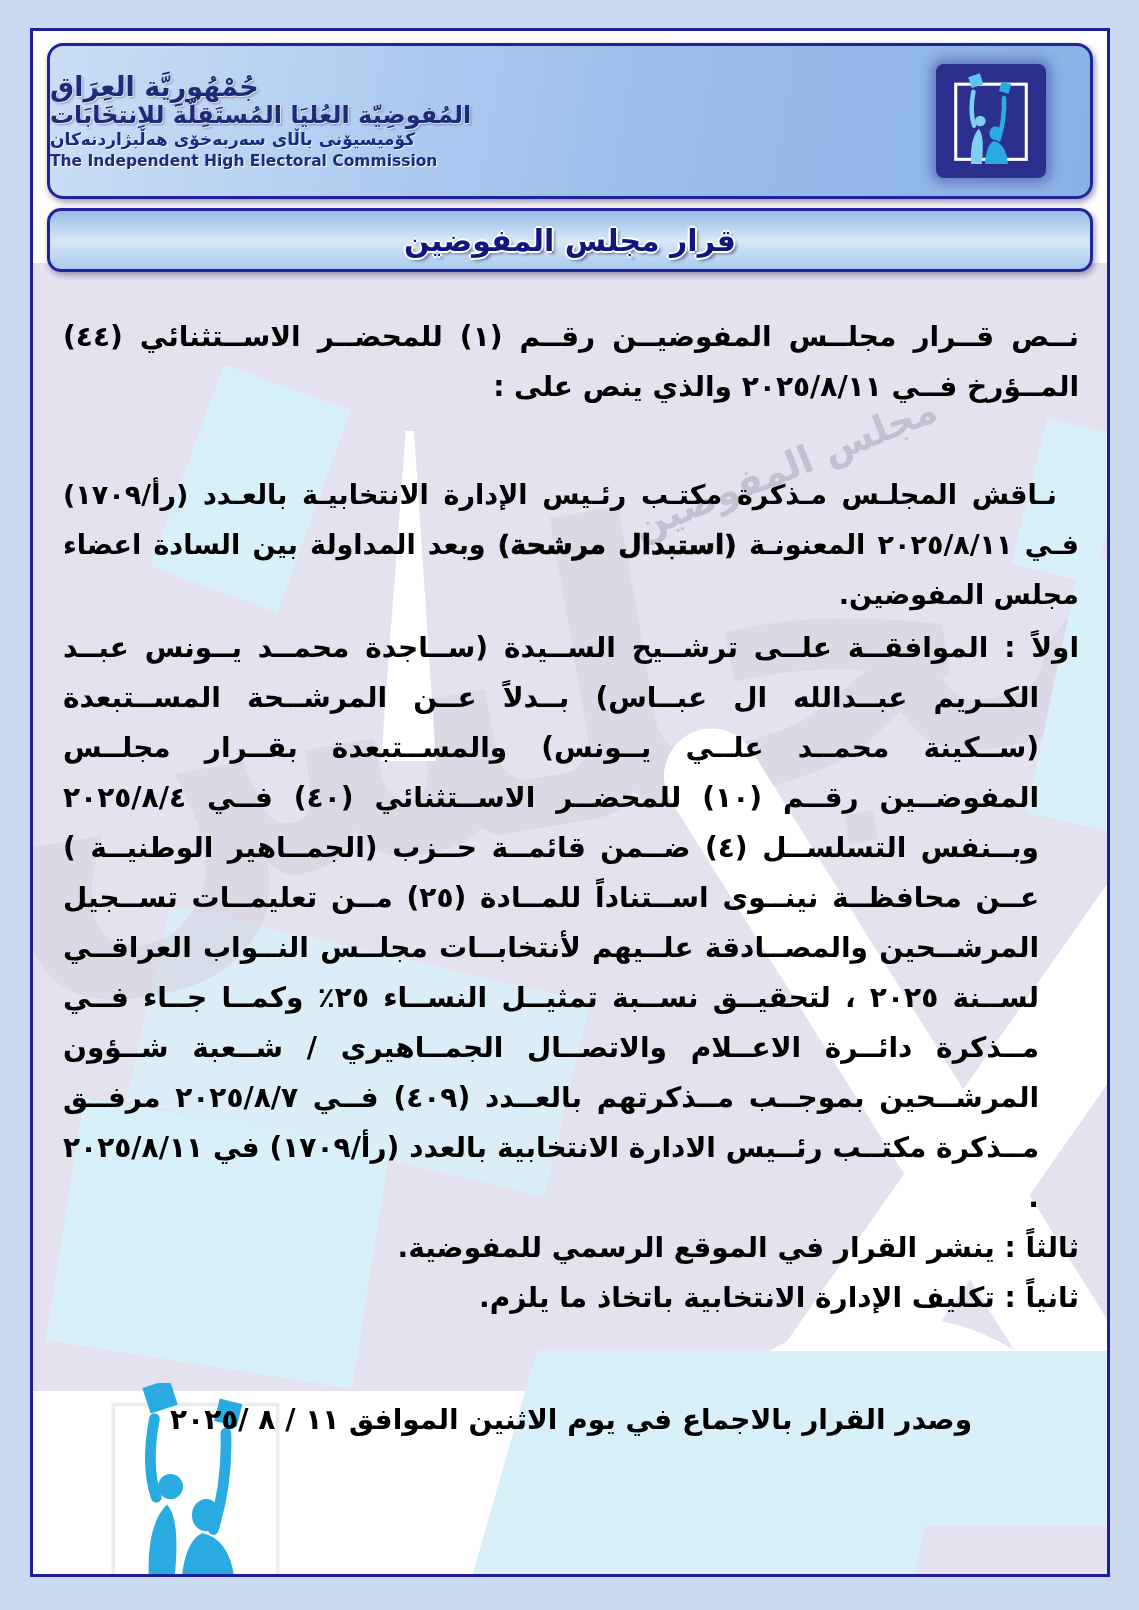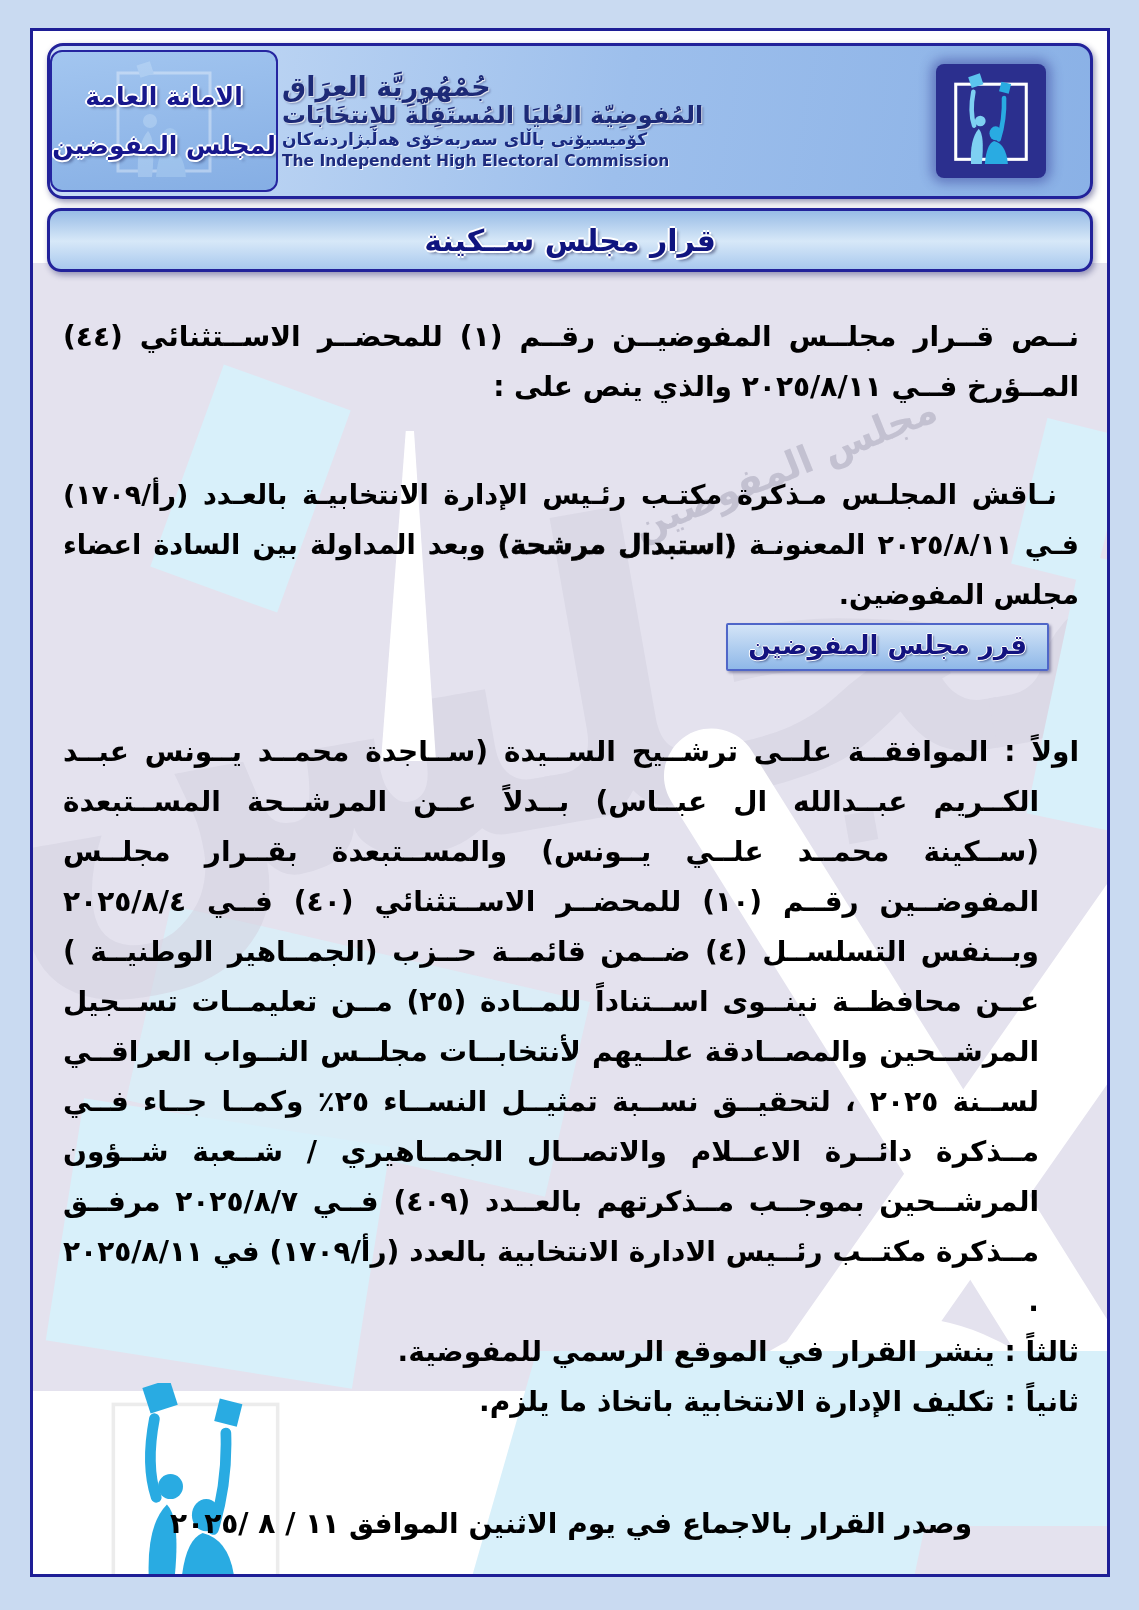--- a/index.html
+++ b/index.html
@@ -149,45 +149,32 @@
         <ellipse cx="66" cy="78" rx="8" ry="9" fill="#29abe2"></ellipse>
         <path d="M52,118 Q54,92 64,88 Q80,92 82,118 Z" fill="#29abe2"></path>
       </svg>
     </div>
     <div class="header-center">
       <div class="hc1">جُمْهُورِيَّة العِرَاق</div>
       <div class="hc2">المُفوضِيّة العُليَا المُستَقِلّة للاِنتخَابَات</div>
       <div class="hc3">كۆميسيۆنى باڵاى سەربەخۆى ھەڵبژاردنەكان</div>
       <div class="hc4">The Independent High Electoral Commission</div>
     </div>
-    <div class="header-right">
-      <svg class="wm-fig" width="120" height="130" viewBox="0 0 120 124">
-        <rect x="14" y="14" width="92" height="98" fill="none" stroke="#ffffff" stroke-width="3"></rect>
-        <circle cx="46" cy="62" r="7" fill="#cfe6fa"></circle>
-        <path d="M34,118 Q32,86 44,72 Q52,80 48,118 Z" fill="#cfe6fa"></path>
-        <ellipse cx="66" cy="78" rx="8" ry="9" fill="#bcdcf6"></ellipse>
-        <path d="M52,118 Q54,92 64,88 Q80,92 82,118 Z" fill="#bcdcf6"></path>
-        <rect x="34" y="4" width="14" height="13" fill="#cfe6fa" transform="rotate(-18 41 10)"></rect>
-      </svg>
-      <div class="hr-line">الامانة العامة</div>
-      <div class="hr-line">لمجلس المفوضين</div>
-    </div>
   </div>
 
   <div class="title-bar">
-    <span class="title-text">قرار مجلس ســكينة</span>
+    <span class="title-text">قرار مجلس المفوضين</span>
   </div>
 
   <div class="doc-body">
 
     <p class="p-intro">نــص قــرار مجلــس المفوضيــن رقــم (١) للمحضــر الاســتثنائي (٤٤) المــؤرخ فــي ٢٠٢٥/٨/١١ والذي ينص على :</p>
 
     <p class="p-discuss"><span>نـاقش المجلـس مـذكرة مكتـب رئـيس الإدارة الانتخابيـة بالعـدد (رأ/١٧٠٩) فـي ٢٠٢٥/٨/١١ المعنونـة </span><span class="xbold">(استبدال مرشحة)</span><span> وبعد المداولة بين السادة اعضاء مجلس المفوضين.</span></p>
 
-    <div class="badge">قرر مجلس المفوضين</div>
 
     <p class="hang"><span>اولاً :</span><span> الموافقــة علــى ترشــيح الســيدة (ســاجدة محمــد يــونس عبــد الكــريم عبــدالله ال عبــاس) بــدلاً عــن المرشــحة المســتبعدة (ســكينة محمــد علــي يــونس) والمســتبعدة بقــرار مجلــس المفوضــين رقــم (١٠) للمحضــر الاســتثنائي (٤٠) فــي ٢٠٢٥/٨/٤ وبــنفس التسلســل (٤) ضــمن قائمــة حــزب (الجمــاهير الوطنيــة ) عــن محافظــة نينــوى اســتناداً للمــادة (٢٥) مــن تعليمــات تســجيل المرشــحين والمصــادقة علــيهم لأنتخابــات مجلــس النــواب العراقــي لســنة ٢٠٢٥ ، لتحقيــق نســبة تمثيــل النســاء ٢٥٪ وكمــا جــاء فــي مــذكرة دائــرة الاعــلام والاتصــال الجمــاهيري / شــعبة شــؤون المرشــحين بموجــب مــذكرتهم بالعــدد (٤٠٩) فــي ٢٠٢٥/٨/٧ مرفــق مــذكرة مكتــب رئــيس الادارة الانتخابية بالعدد (رأ/١٧٠٩) في ٢٠٢٥/٨/١١ .</span></p>
 
     <p class="hang"><span>ثالثاً :</span><span> ينشر القرار في الموقع الرسمي للمفوضية.</span></p>
 
     <p class="hang"><span>ثانياً :</span><span> تكليف الإدارة الانتخابية باتخاذ ما يلزم.</span></p>
 
     <p class="closing">وصدر القرار بالاجماع في يوم الاثنين الموافق ١١ / ٨ /٢٠٢٥</p>
 
   </div>

